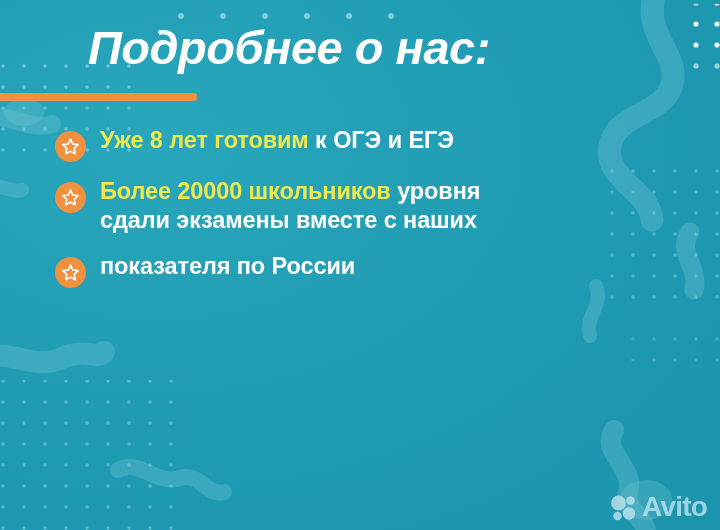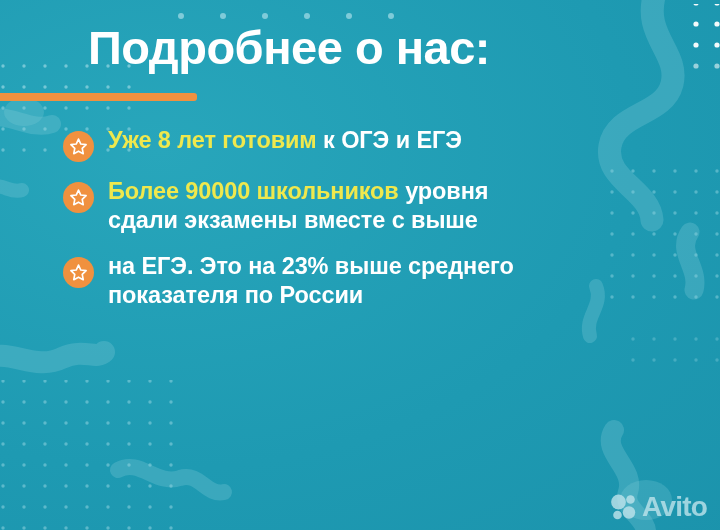--- a/index.html
+++ b/index.html
@@ -27,20 +27,21 @@
     position: absolute;
     pointer-events: none;
   }
 
   
   #title-block {
     position: absolute;
     left: 0;
     top: 18px;
     width: 720px;
+    font-style: italic;
   }
   #page-title {
     margin: 0;
     padding: 0 0 0 88px;
     font-size: 47px;
     line-height: 1.26;
     font-weight: bold;
     color: #ffffff;
     letter-spacing: -0.5px;
     white-space: nowrap;
@@ -51,21 +52,21 @@
     top: 75px;
     width: 197px;
     height: 8px;
     background: #f0913f;
     border-radius: 0 3px 3px 0;
   }
 
   
   #bullets {
     position: absolute;
-    left: 16px;
+    left: 8px;
     top: 126px;
     width: 596px;
     list-style: none;
     margin: 0;
     padding: 0;
   }
   .bullet {
     position: relative;
     display: block;
     padding-left: 92px;
@@ -96,21 +97,21 @@
     letter-spacing: -0.1px;
   }
   .hl { color: #efe84d; }
 
   
   #avito-watermark {
     position: absolute;
     right: 13px;
     bottom: 9px;
     display: flex;
-    align-items: flex-start;
+    align-items: flex-end;
     gap: 5px;
     opacity: 0.80;
   }
   #avito-wordmark {
     font-size: 28px;
     font-weight: bold;
     color: #bfe4ec;
     letter-spacing: -0.8px;
     line-height: 1;
   }
@@ -177,30 +178,29 @@
           </svg>
         </span>
         <span class="bullet-text"><span class="hl">Уже 8 лет готовим </span><span>к ОГЭ и ЕГЭ</span></span>
       </li>
       <li class="bullet">
         <span class="star-badge">
           <svg width="19" height="19" viewBox="0 0 24 24" fill="none" stroke="#ffffff" stroke-width="2.1" stroke-linejoin="round">
             <path d="M12 2.6 L14.9 8.9 L21.6 9.7 L16.7 14.4 L18 21.1 L12 17.9 L6 21.1 L7.3 14.4 L2.4 9.7 L9.1 8.9 Z"></path>
           </svg>
         </span>
-        <span class="bullet-text"><span class="hl">Более 90000 школьников </span><span>уровня</span></span>
-        <span class="bullet-text"><span>сдали экзамены вместе с выше</span></span>
+        <span class="bullet-text"><span class="hl">Более 20000 школьников </span><span>уровня</span></span>
+        <span class="bullet-text"><span>сдали экзамены вместе с наших</span></span>
       </li>
       <li class="bullet">
         <span class="star-badge">
           <svg width="19" height="19" viewBox="0 0 24 24" fill="none" stroke="#ffffff" stroke-width="2.1" stroke-linejoin="round">
             <path d="M12 2.6 L14.9 8.9 L21.6 9.7 L16.7 14.4 L18 21.1 L12 17.9 L6 21.1 L7.3 14.4 L2.4 9.7 L9.1 8.9 Z"></path>
           </svg>
         </span>
-        <span class="bullet-text"><span>на ЕГЭ. Это на 23% выше среднего</span></span>
         <span class="bullet-text"><span>показателя по России</span></span>
       </li>
     </ul>
 
   <div id="avito-watermark">
     <svg width="27" height="27" viewBox="0 0 27 27">
       <circle cx="8.5" cy="9" r="7.4" fill="#bfe4ec"></circle>
       <circle cx="20.5" cy="6.5" r="4.3" fill="#bfe4ec"></circle>
       <circle cx="7.5" cy="22" r="4.3" fill="#bfe4ec"></circle>
       <circle cx="19" cy="19.5" r="6.2" fill="#bfe4ec"></circle>

